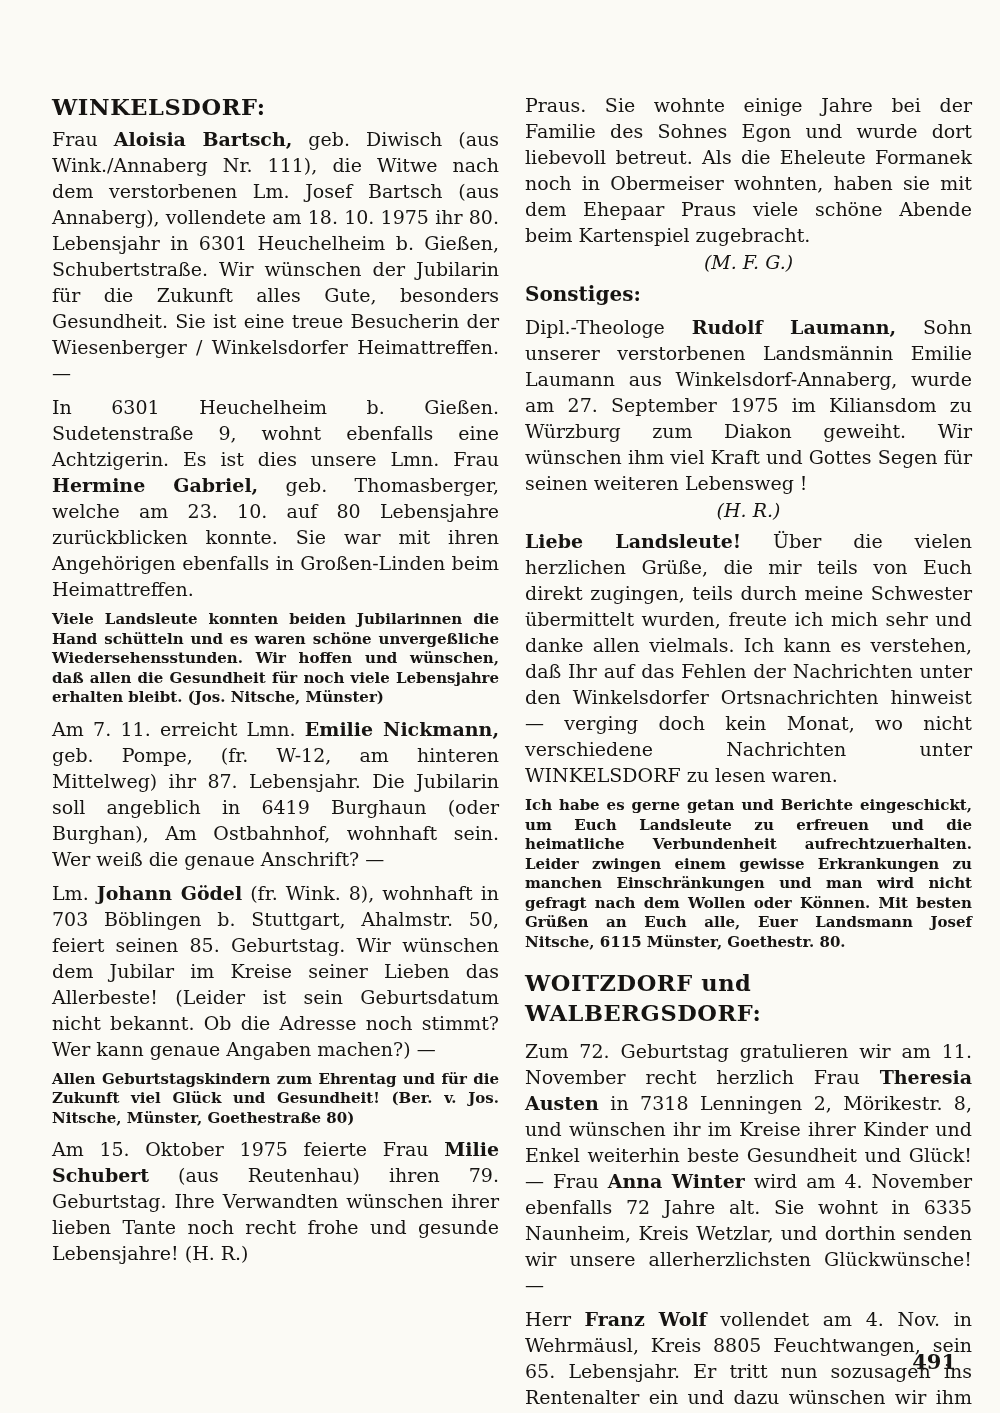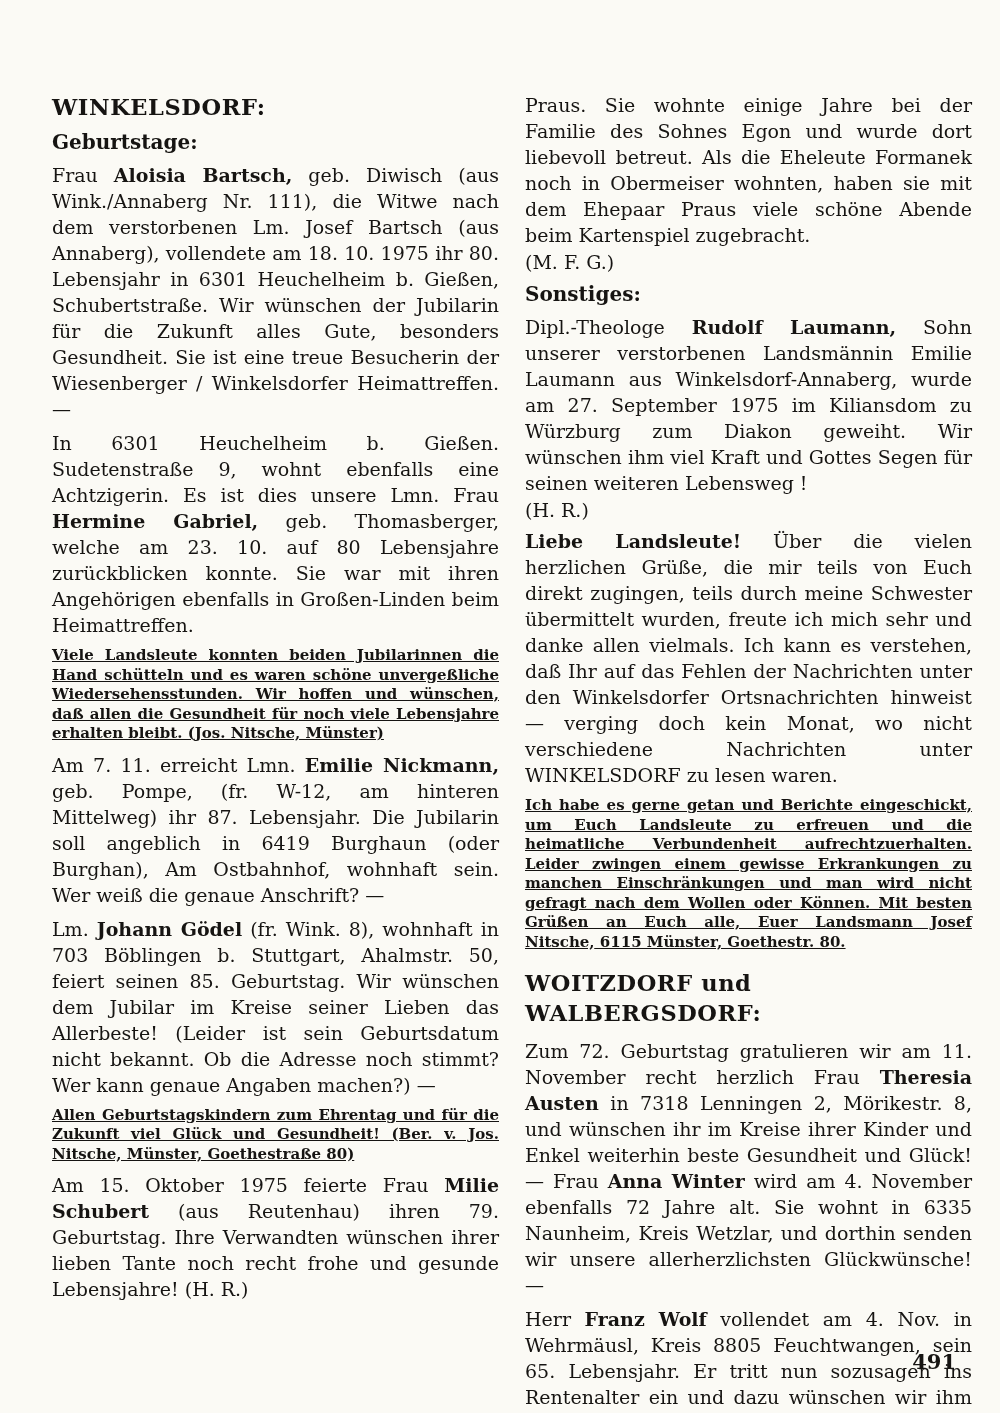--- a/index.html
+++ b/index.html
@@ -47,45 +47,44 @@
     line-height: 26px;
     text-align: justify;
     margin: 0 0 8px 0;
   }
   .small {
     font-size: 15px;
     line-height: 19.5px;
     font-weight: bold;
     text-align: justify;
     margin: 0 0 8px 0;
-    text-decoration: underline;
   }
   .sig {
     font-size: 19px;
     line-height: 24px;
-    text-align: left;
+    text-align: center;
     margin: -6px 0 6px 0;
+    font-style: italic;
   }
   .bold { font-weight: bold; }
   .pagenum {
     position: absolute;
     top: 1349px;
     right: 44px;
     font-size: 21px;
     font-weight: bold;
   }
 </style>
 </head>
 <body>
 
 <div class="page">
   <div class="columns">
       <div class="column">
         <p class="block heading1"><span class="bold">WINKELSDORF:</span></p>
-        <p class="block heading2"><span class="bold">Geburtstage:</span></p>
         <p class="block body"><span>Frau </span><span class="bold">Aloisia Bartsch,</span><span> geb. Diwisch (aus Wink./Annaberg Nr. 111), die Witwe nach dem verstorbenen Lm. Josef Bartsch (aus Annaberg), vollendete am 18. 10. 1975 ihr 80. Lebensjahr in 6301 Heuchelheim b. Gießen, Schubertstraße. Wir wünschen der Jubilarin für die Zukunft alles Gute, besonders Gesundheit. Sie ist eine treue Besucherin der Wiesenberger / Winkelsdorfer Heimattreffen. —</span></p>
         <p class="block body"><span>In 6301 Heuchelheim b. Gießen. Sudetenstraße 9, wohnt ebenfalls eine Achtzigerin. Es ist dies unsere Lmn. Frau </span><span class="bold">Hermine Gabriel,</span><span> geb. Thomasberger, welche am 23. 10. auf 80 Lebensjahre zurückblicken konnte. Sie war mit ihren Angehörigen ebenfalls in Großen-Linden beim Heimattreffen.</span></p>
         <p class="block small"><span>Viele Landsleute konnten beiden Jubilarinnen die Hand schütteln und es waren schöne unvergeßliche Wiedersehensstunden. Wir hoffen und wünschen, daß allen die Gesundheit für noch viele Lebensjahre erhalten bleibt. (Jos. Nitsche, Münster)</span></p>
         <p class="block body"><span>Am 7. 11. erreicht Lmn. </span><span class="bold">Emilie Nickmann,</span><span> geb. Pompe, (fr. W-12, am hinteren Mittelweg) ihr 87. Lebensjahr. Die Jubilarin soll angeblich in 6419 Burghaun (oder Burghan), Am Ostbahnhof, wohnhaft sein. Wer weiß die genaue Anschrift? —</span></p>
         <p class="block body"><span>Lm. </span><span class="bold">Johann Gödel</span><span> (fr. Wink. 8), wohnhaft in 703 Böblingen b. Stuttgart, Ahalmstr. 50, feiert seinen 85. Geburtstag. Wir wünschen dem Jubilar im Kreise seiner Lieben das Allerbeste! (Leider ist sein Geburtsdatum nicht bekannt. Ob die Adresse noch stimmt? Wer kann genaue Angaben machen?) —</span></p>
         <p class="block small"><span>Allen Geburtstagskindern zum Ehrentag und für die Zukunft viel Glück und Gesundheit! (Ber. v. Jos. Nitsche, Münster, Goethestraße 80)</span></p>
         <p class="block body"><span>Am 15. Oktober 1975 feierte Frau </span><span class="bold">Milie Schubert</span><span> (aus Reutenhau) ihren 79. Geburtstag. Ihre Verwandten wünschen ihrer lieben Tante noch recht frohe und gesunde Lebensjahre! (H. R.)</span></p>
       </div>
       <div class="column">
         <p class="block body"><span>Praus. Sie wohnte einige Jahre bei der Familie des Sohnes Egon und wurde dort liebevoll betreut.  Als die Eheleute Formanek noch in Obermeiser wohnten, haben sie mit dem Ehepaar Praus viele schöne Abende beim Kartenspiel zugebracht.</span></p>

